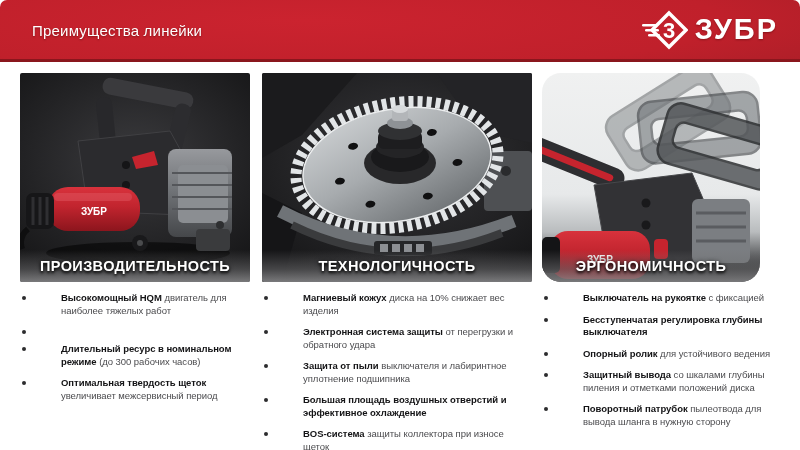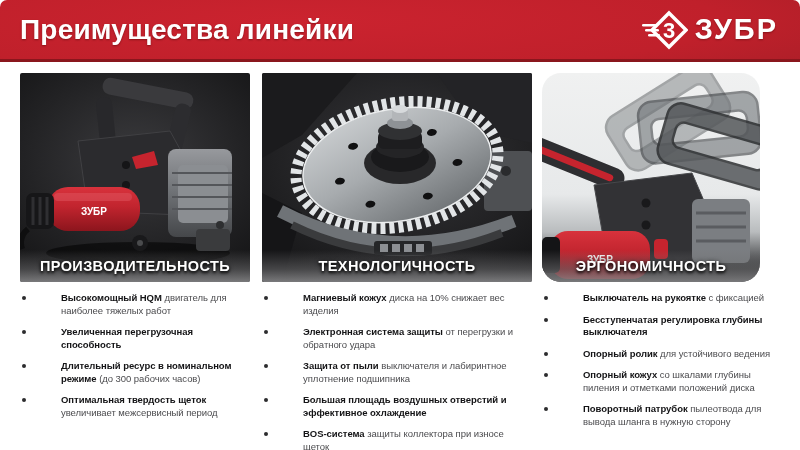--- a/index.html
+++ b/index.html
@@ -8,22 +8,22 @@
   .slide { position:relative; width:800px; height:450px; background:#fff; overflow:hidden; }
 
   
   .header {
     position:relative; height:62px;
     background:radial-gradient(ellipse 130% 220% at 38% 35%, #cb232f 0%, #c0202b 40%, #9a1d25 78%, #871a21 100%);
     border-radius:7px 7px 0 0;
     border-bottom:3px solid #8a161d;
   }
   .header-title {
-    position:absolute; left:20px; top:50%; transform:translateY(-50%);
-    color:#fff; font-size:28px; font-weight:bold; letter-spacing:0.2px;
+    position:absolute; left:32px; top:50%; transform:translateY(-50%);
+    color:#fff; font-size:15px; font-weight:normal; letter-spacing:0.2px;
     text-shadow:0 1px 2px rgba(60,0,0,0.45);
   }
   .logo { position:absolute; right:22px; top:50%; transform:translateY(-50%);
           display:flex; align-items:center; gap:7px; }
   .logo-text { color:#fff; font-size:29px; font-weight:bold; letter-spacing:2px;
                transform:scaleY(1.02); text-shadow:0 1px 2px rgba(60,0,0,0.4); }
 
   
   .panels { display:flex; margin:11px 17px 0 20px; }
   .panel { position:relative; height:209px; border-radius:2px; overflow:hidden; flex:none; }
@@ -242,21 +242,20 @@
 
   <div class="features">
     <div class="feature-col feature-col-1">
       <ul class="feature-list">
           <li>
             <span class="dot"></span>
             <p><strong>Высокомощный HQM</strong> двигатель для наиболее тяжелых работ</p>
           </li>
           <li>
             <span class="dot"></span>
-            <p><strong>Увеличенная перегрузочная способность</strong></p>
           </li>
           <li>
             <span class="dot"></span>
             <p><strong>Длительный ресурс в номинальном режиме</strong> (до 300 рабочих часов)</p>
           </li>
           <li>
             <span class="dot"></span>
             <p><strong>Оптимальная твердость щеток</strong> увеличивает межсервисный период</p>
           </li>
         </ul>
@@ -294,21 +293,21 @@
           <li>
             <span class="dot"></span>
             <p><strong>Бесступенчатая регулировка глубины выключателя</strong></p>
           </li>
           <li>
             <span class="dot"></span>
             <p><strong>Опорный ролик</strong> для устойчивого ведения</p>
           </li>
           <li>
             <span class="dot"></span>
-            <p><strong>Опорный кожух</strong> со шкалами глубины пиления и отметками положений диска</p>
+            <p><strong>Защитный вывода</strong> со шкалами глубины пиления и отметками положений диска</p>
           </li>
           <li>
             <span class="dot"></span>
             <p><strong>Поворотный патрубок</strong> пылеотвода для вывода шланга в нужную сторону</p>
           </li>
         </ul>
     </div>
   </div>
 
 </div>

